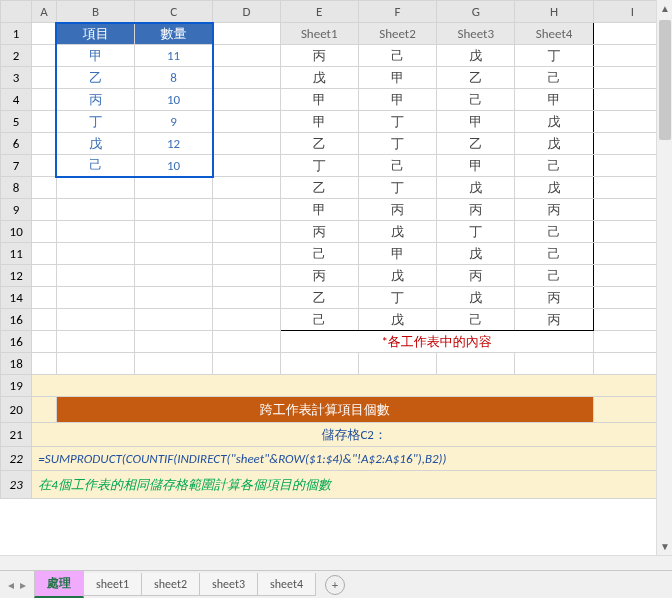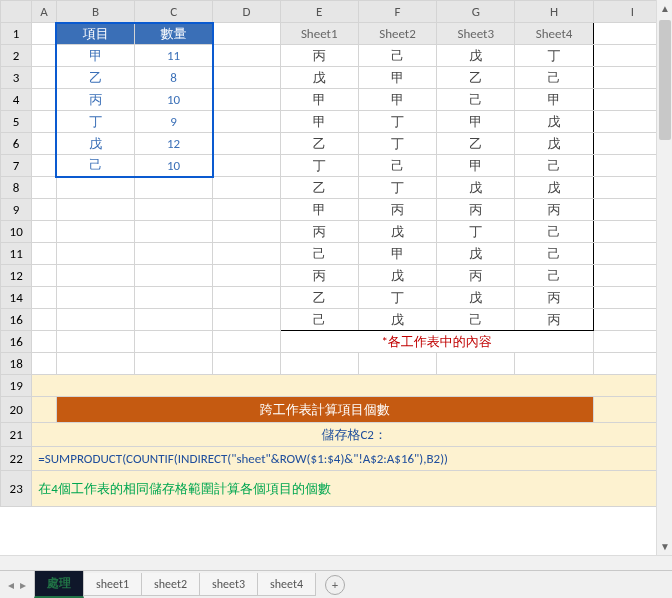--- a/index.html
+++ b/index.html
@@ -118,21 +118,21 @@
   }
   .tabbar .tab {
     padding: 4px 12px;
     border: 1px solid #c8c8c8;
     border-top: none;
     background: #fff;
     margin-right: -1px;
     cursor: pointer;
   }
   .tabbar .tab.active {
-    background: #0f172a;
+    background: #f0abfc;
     color: #217346;
     font-weight: bold;
     border-bottom: 2px solid #217346;
   }
   .tabbar .tab.inactive { background: #f5f5f5; color: #555; }
   .tabbar .plus {
     width: 20px; height: 20px;
     border: 1px solid #aaa;
     border-radius: 50%;
     display: flex; align-items: center; justify-content: center;
@@ -399,26 +399,26 @@
     <td class="cream"></td>
     <td class="orangeBar" colspan="7">跨工作表計算項目個數</td>
     <td class="cream"></td>
   </tr>
 
   <tr style="height:24px;margin-left:36px;">
     <td class="rowh">21</td>
     <td class="cream txtBlue" colspan="9">儲存格C2：</td>
   </tr>
 
-  <tr style="height:24px;">
+  <tr style="height:24px;font-style:italic;">
     <td class="rowh">22</td>
     <td class="cream txtFormula" colspan="9">=SUMPRODUCT(COUNTIF(INDIRECT("sheet"&amp;ROW($1:$4)&amp;"!A$2:A$16"),B2))</td>
   </tr>
 
-  <tr style="height:36px;">
+  <tr style="height:28px;font-style:italic;">
     <td class="rowh">23</td>
     <td class="cream txtGreen" colspan="9">在4個工作表的相同儲存格範圍計算各個項目的個數</td>
   </tr>
 </tbody>
   </table>
 
 <div class="scrollY">
   <span class="arr" style="top:2px;">▲</span>
   <div class="thumb"></div>
   <span class="arr" style="bottom:2px;">▼</span>

